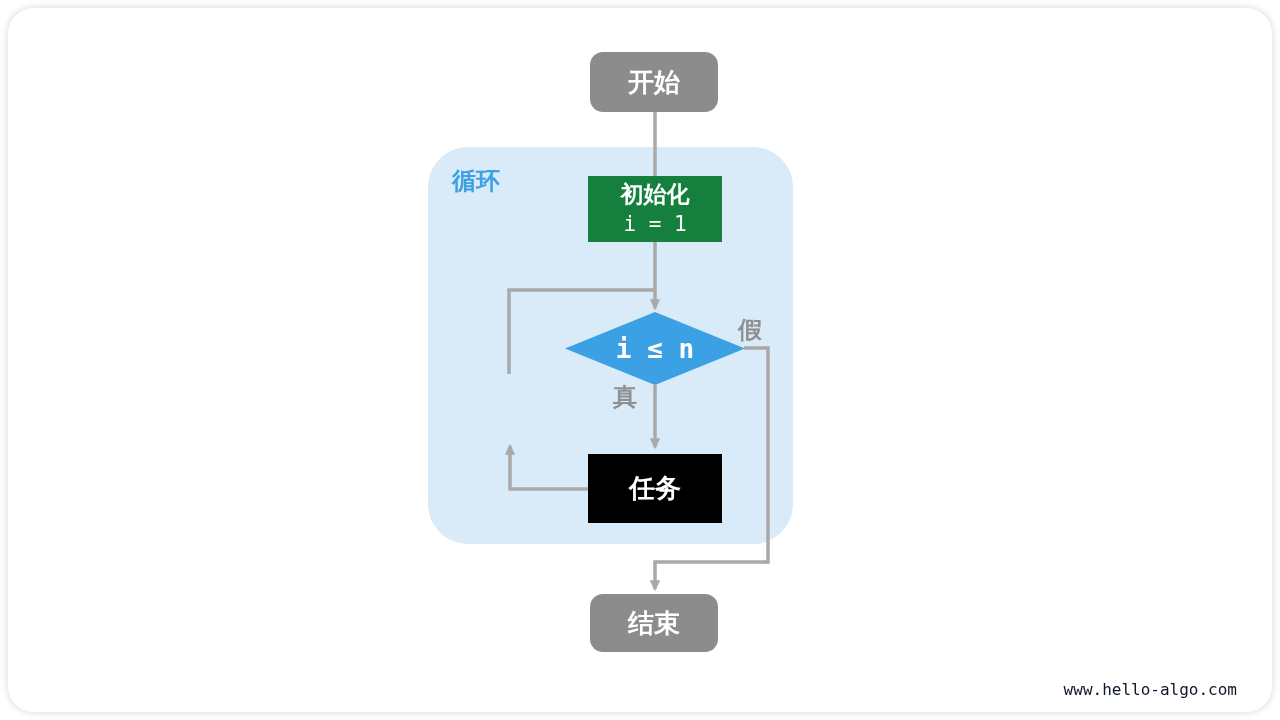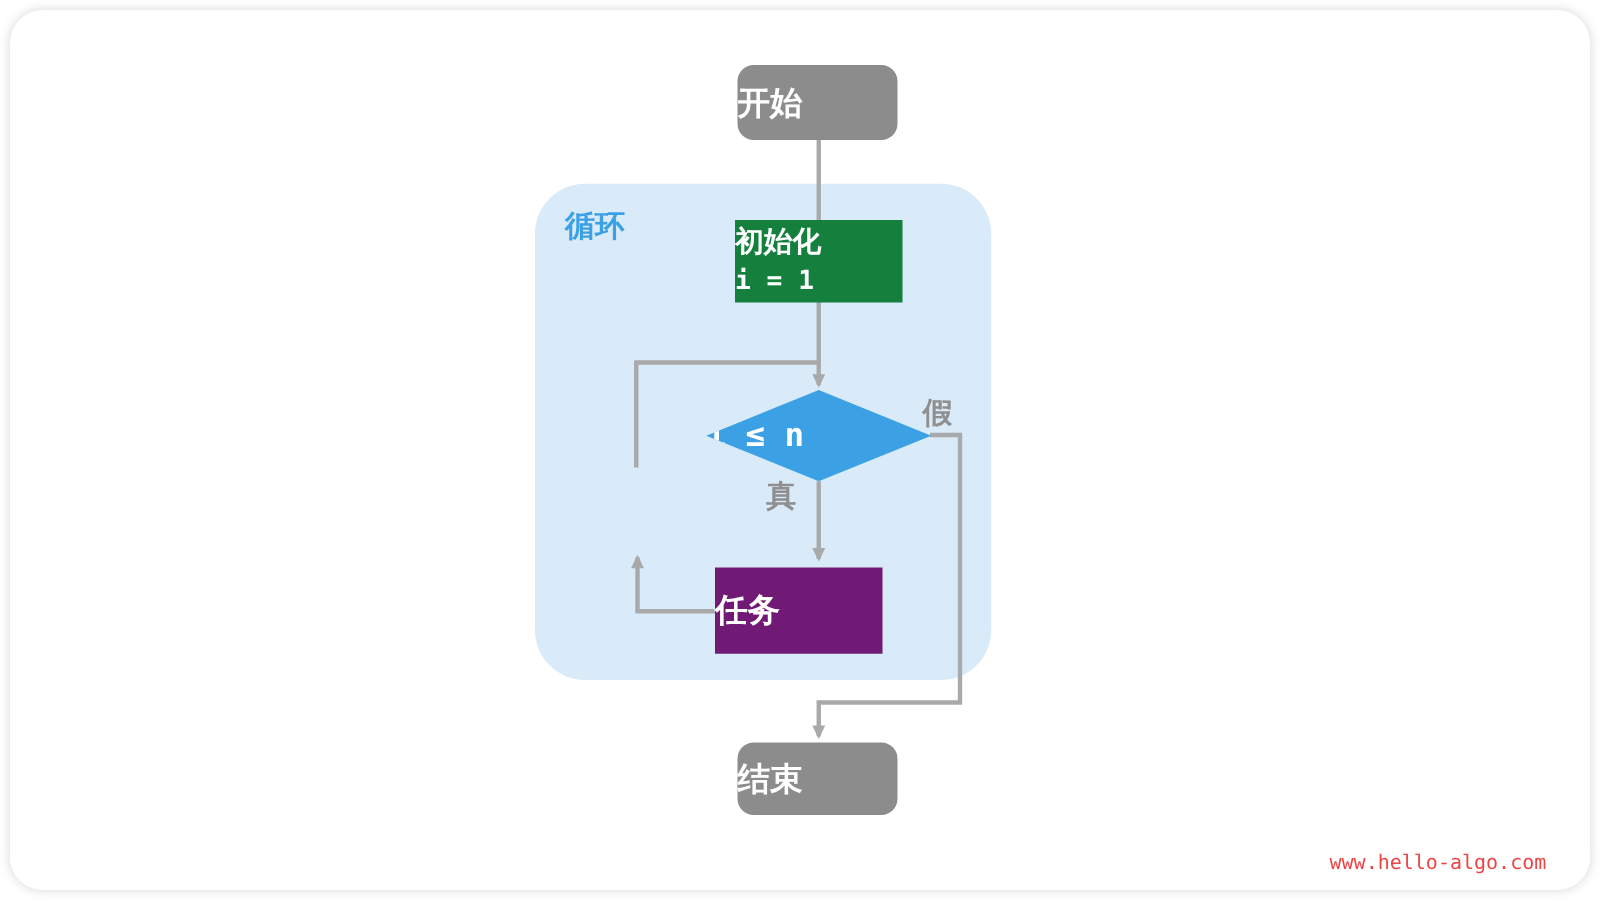--- a/index.html
+++ b/index.html
@@ -36,45 +36,45 @@
     z-index: 3;
   }
 
   
   svg.connectors { position: absolute; left: 0; top: 0; z-index: 2; pointer-events: none; }
 
   
   .node {
     position: absolute;
     display: flex; flex-direction: column;
-    align-items: flex-start; justify-content: center;
+    align-items: center; justify-content: center;
     color: #ffffff; text-align: center;
     z-index: 3;
   }
   .node-terminal {
     background: #8C8C8C;
     border-radius: 13px;
     font-size: 26px; font-weight: bold;
   }
   .node-start { left: 590px; top: 52px;  width: 128px; height: 60px; }
   .node-end   { left: 590px; top: 594px; width: 128px; height: 58px; }
 
   .node-process { background: #15803d; }
   .node-init   { left: 588px; top: 176px; width: 134px; height: 66px; }
   .node-update { left: 443px; top: 372px; width: 133px; height: 67px; }
 
   .node-title { font-size: 23px; font-weight: bold; line-height: 31px; }
   .node-code  {
     font-family: "DejaVu Sans Mono", "Liberation Mono", monospace;
-    font-size: 21px; font-weight: bold; line-height: 29px;
+    font-size: 21px; font-weight: normal; line-height: 29px;
   }
 
   .node-task {
-    left: 572px; top: 454px; width: 134px; height: 69px;
-    background: #701a75;
+    left: 588px; top: 454px; width: 134px; height: 69px;
+    background: #000000;
     font-size: 26px; font-weight: bold;
   }
 
   .node-decision {
     left: 565px; top: 312px; width: 180px; height: 73px;
     background: #3CA1E4;
     clip-path: polygon(50% 0, 100% 50%, 50% 100%, 0 50%);
     font-family: "DejaVu Sans Mono", "Liberation Mono", monospace;
     font-size: 26px; font-weight: bold;
   }
@@ -86,21 +86,21 @@
     z-index: 3;
   }
   .branch-false { left: 738px; top: 314px; }
   .branch-true  { left: 613px; top: 381px; }
 
   .watermark {
     position: absolute;
     right: 43px; bottom: 21px;
     font-family: "DejaVu Sans Mono", "Liberation Mono", monospace;
     font-size: 16px;
-    color: #ef4444;
+    color: #0f172a;
     z-index: 3;
   }
 </style>
 </head>
 <body>
 
 <div class="card"></div>
 
 <div class="stage">
 

